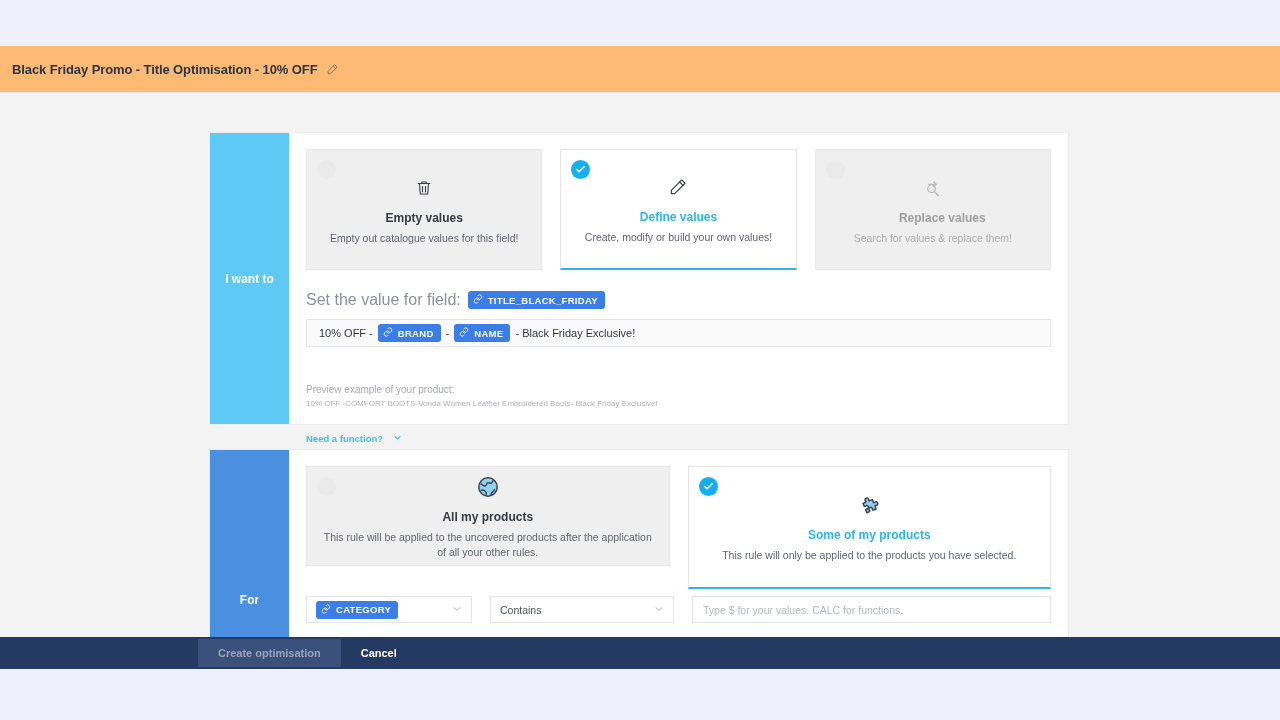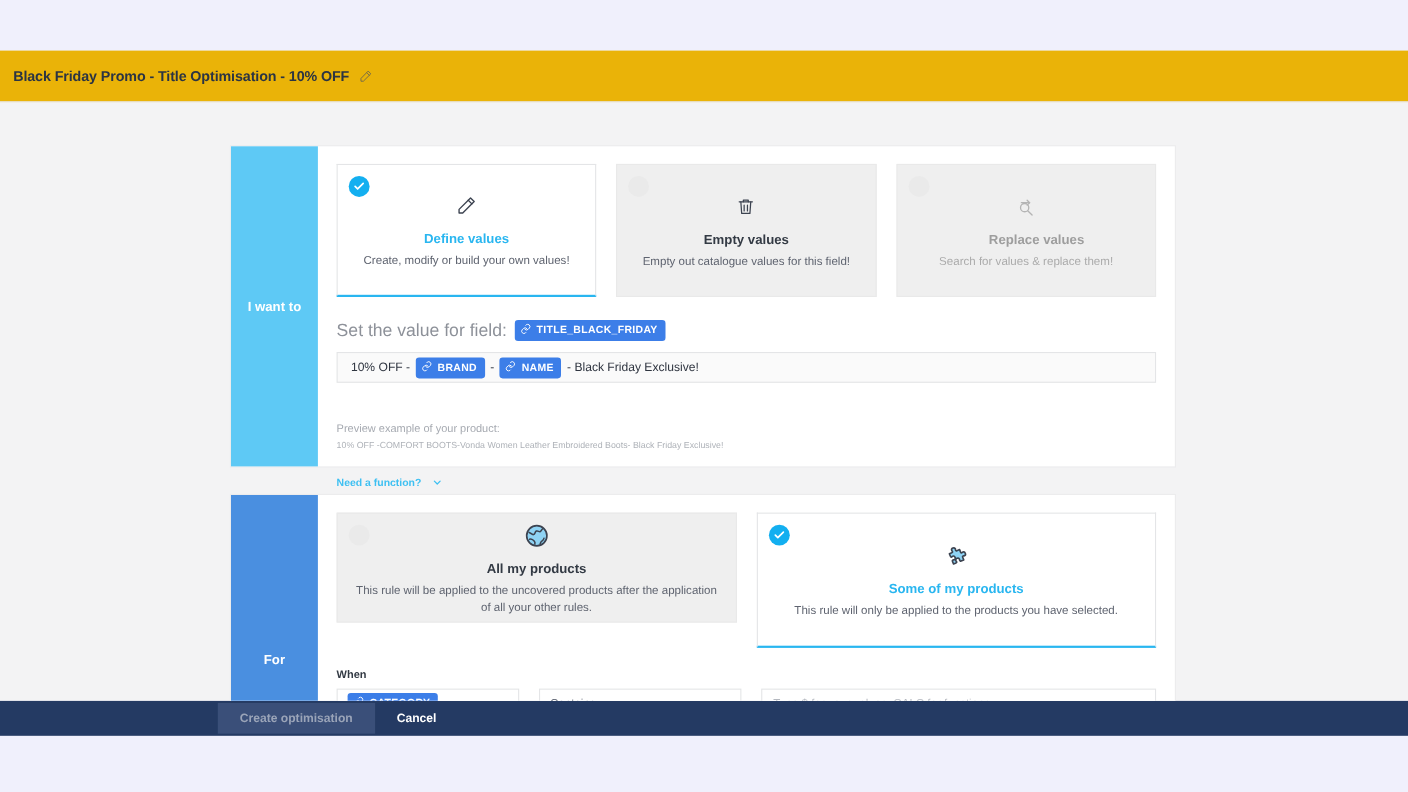--- a/index.html
+++ b/index.html
@@ -8,21 +8,21 @@
     background: #f0f0fc;
     font-family: "Liberation Sans", sans-serif;
     overflow: hidden;
   }
 
   
   .top-band { height: 46px; background: #f0f0fc; }
 
   
   .header {
-    height: 47px; background: #eab308;
+    height: 47px; background: #fdba74;
     border-bottom: 1px solid #e6e6ea;
     display: flex; align-items: center;
     padding-left: 12px;
   }
   .header-title {
     font-size: 13px; font-weight: bold; color: #2b3443;
     letter-spacing: -0.1px;
   }
   .edit-pencil { margin-left: 9px; display: flex; align-items: center; opacity: .75; }
 
@@ -172,48 +172,48 @@
 </div>
 
 <div class="page">
 
   <div class="card" id="card-iwantto">
     <div class="side-label side-blue-light">I want to</div>
     <div class="card-body">
 
       <div class="options">
 
-        <div class="opt selected">
-          <span class="radio checked">
-            <svg width="11" height="11" viewBox="0 0 24 24" fill="none" stroke="#fff" stroke-width="3.4" stroke-linecap="round" stroke-linejoin="round">
-                <path d="M20 6L9 17l-5-5"></path>
-              </svg>
-          </span>
-          <span class="opt-icon">
-            <svg width="20" height="20" viewBox="0 0 24 24" fill="none" stroke="#3c4350" stroke-width="1.5" stroke-linecap="round" stroke-linejoin="round">
-              <path d="M16.5 3.5l4 4L8 20H4v-4z"></path>
-                <path d="M14 6l4 4"></path>
-            </svg>
-          </span>
-          <div class="opt-title accent">Define values</div>
-          <div class="opt-desc">Create, modify or build your own values!</div>
-        </div>
-
         <div class="opt muted">
           <span class="radio"></span>
           <span class="opt-icon">
             <svg width="18" height="18" viewBox="0 0 24 24" fill="none" stroke="#3c4350" stroke-width="1.5" stroke-linecap="round" stroke-linejoin="round">
               <path d="M4 6h16"></path>
                 <path d="M9 6V4h6v2"></path>
                 <path d="M6 6l1 14h10l1-14"></path>
                 <path d="M10 10v7M14 10v7"></path>
             </svg>
           </span>
           <div class="opt-title">Empty values</div>
           <div class="opt-desc">Empty out catalogue values for this field!</div>
+        </div>
+
+        <div class="opt selected">
+          <span class="radio checked">
+            <svg width="11" height="11" viewBox="0 0 24 24" fill="none" stroke="#fff" stroke-width="3.4" stroke-linecap="round" stroke-linejoin="round">
+                <path d="M20 6L9 17l-5-5"></path>
+              </svg>
+          </span>
+          <span class="opt-icon">
+            <svg width="20" height="20" viewBox="0 0 24 24" fill="none" stroke="#3c4350" stroke-width="1.5" stroke-linecap="round" stroke-linejoin="round">
+              <path d="M16.5 3.5l4 4L8 20H4v-4z"></path>
+                <path d="M14 6l4 4"></path>
+            </svg>
+          </span>
+          <div class="opt-title accent">Define values</div>
+          <div class="opt-desc">Create, modify or build your own values!</div>
         </div>
 
         <div class="opt muted">
           <span class="radio"></span>
           <span class="opt-icon">
             <svg width="18" height="18" viewBox="0 0 24 24" fill="none" stroke="#b4b4b4" stroke-width="1.6" stroke-linecap="round" stroke-linejoin="round">
               <circle cx="10" cy="13" r="5"></circle>
                 <path d="M14 17l5 5"></path>
               <path d="M6 7h10"></path>
                 <path d="M13 4l3 3-3 3"></path>
@@ -309,21 +309,20 @@
             <svg width="24" height="24" viewBox="0 0 24 24">
               <path d="M9.5 4.2c1 0 1.8.7 1.8 1.6 0 .5-.3.8-.3 1.2 0 .5.4.8 1 .8h2.6v2.5c0 .6.3 1 .8 1 .4 0 .7-.3 1.2-.3.9 0 1.6.8 1.6 1.8s-.7 1.8-1.6 1.8c-.5 0-.8-.3-1.2-.3-.5 0-.8.4-.8 1v2.6h-2.6c-.6 0-1-.3-1-.8 0-.4.3-.7.3-1.2 0-.9-.8-1.6-1.8-1.6s-1.8.7-1.8 1.6c0 .5.3.8.3 1.2 0 .5-.4.8-1 .8H4.6v-2.6c0-.6.3-1 .8-1 .4 0 .7.3 1.2.3.9 0 1.6-.8 1.6-1.8s-.7-1.8-1.6-1.8c-.5 0-.8.3-1.2.3-.5 0-.8-.4-.8-1V7.8h2.4c.6 0 1-.3 1-.8 0-.4-.3-.7-.3-1.2 0-.9.8-1.6 1.8-1.6z" transform="translate(2.5,-0.5) rotate(-22 12 12)" fill="#8fd3f4" stroke="#3c4350" stroke-width="1.5" stroke-linejoin="round"></path>
             </svg>
           </span>
           <div class="opt-title accent">Some of my products</div>
           <div class="opt-desc">This rule will only be applied to the products you have selected.</div>
         </div>
 
       </div>
 
-      <div class="when-label">When</div>
 
       <div class="when-row">
         <div class="select" id="sel-field">
           <span class="tag">
             <span>
               <svg width="10" height="10" viewBox="0 0 24 24" fill="none" stroke="#fff" stroke-width="2.1" stroke-linecap="round">
                   <path d="M10 13a5 5 0 007 0l3-3a5 5 0 00-7-7l-1 1"></path>
                   <path d="M14 11a5 5 0 00-7 0l-3 3a5 5 0 007 7l1-1"></path>
                 </svg>
             </span>

